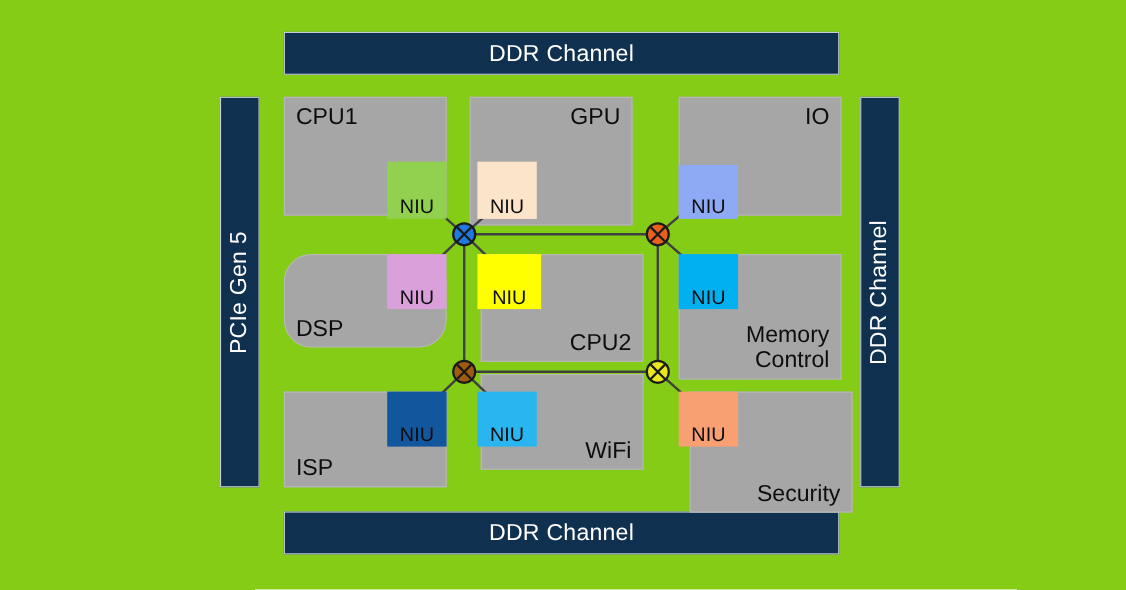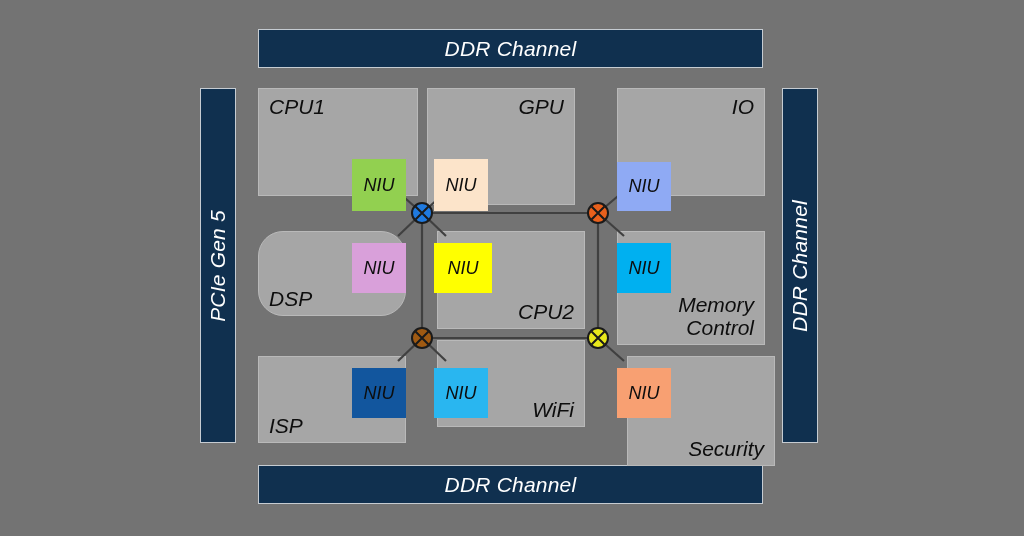--- a/index.html
+++ b/index.html
@@ -7,23 +7,22 @@
     padding: 0;
     background: #ffffff;
   }
   body {
     font-family: "Liberation Sans", sans-serif;
   }
   #canvas {
     position: relative;
     width: 1024px;
     height: 536px;
-    background: #737373;
+    background: #84cc16;
     overflow: hidden;
-    font-style: italic;
   }
 
   
   .navy-bar {
     position: absolute;
     background: #10304f;
     border: 1px solid #c6ccd2;
     box-sizing: border-box;
     display: flex;
     align-items: center;
@@ -58,23 +57,22 @@
   .ip-label.tl { left: 10px;  top: 6px;  text-align: left; }
   .ip-label.tr { right: 10px; top: 6px;  text-align: right; }
   .ip-label.bl { left: 10px;  bottom: 4px; text-align: left; }
   .ip-label.br { right: 10px; bottom: 4px; text-align: right; }
 
   
   .niu {
     position: absolute;
     box-sizing: border-box;
     display: flex;
-    align-items: center;
+    align-items: flex-end;
     justify-content: center;
-    margin-top: 12px;
   }
   .niu .niu-label {
     color: #0d0d0d;
     font-size: 18px;
     font-weight: 400;
   }
 
   
   svg.links {
     position: absolute;
@@ -98,21 +96,21 @@
   </div>
 
   <div class="navy-bar vertical" style="left:200px; top:88px; width:36px; height:355px;">
     <span class="bar-label">PCIe Gen 5</span>
   </div>
 
   <div class="navy-bar vertical" style="left:782px; top:88px; width:36px; height:355px;">
     <span class="bar-label">DDR Channel</span>
   </div>
 
-  <div class="ip-block" style="left:258px; top:88px; width:160px; height:108px;padding-left:24px;">
+  <div class="ip-block" style="left:258px; top:88px; width:148px; height:108px;padding-left:24px;">
     <span class="ip-label tl">CPU1</span>
   </div>
 
   <div class="ip-block" style="left:427px; top:88px; width:148px; height:117px;">
     <span class="ip-label tr">GPU</span>
   </div>
 
   <div class="ip-block" style="left:617px; top:88px; width:148px; height:108px;">
     <span class="ip-label tr">IO</span>
   </div>

